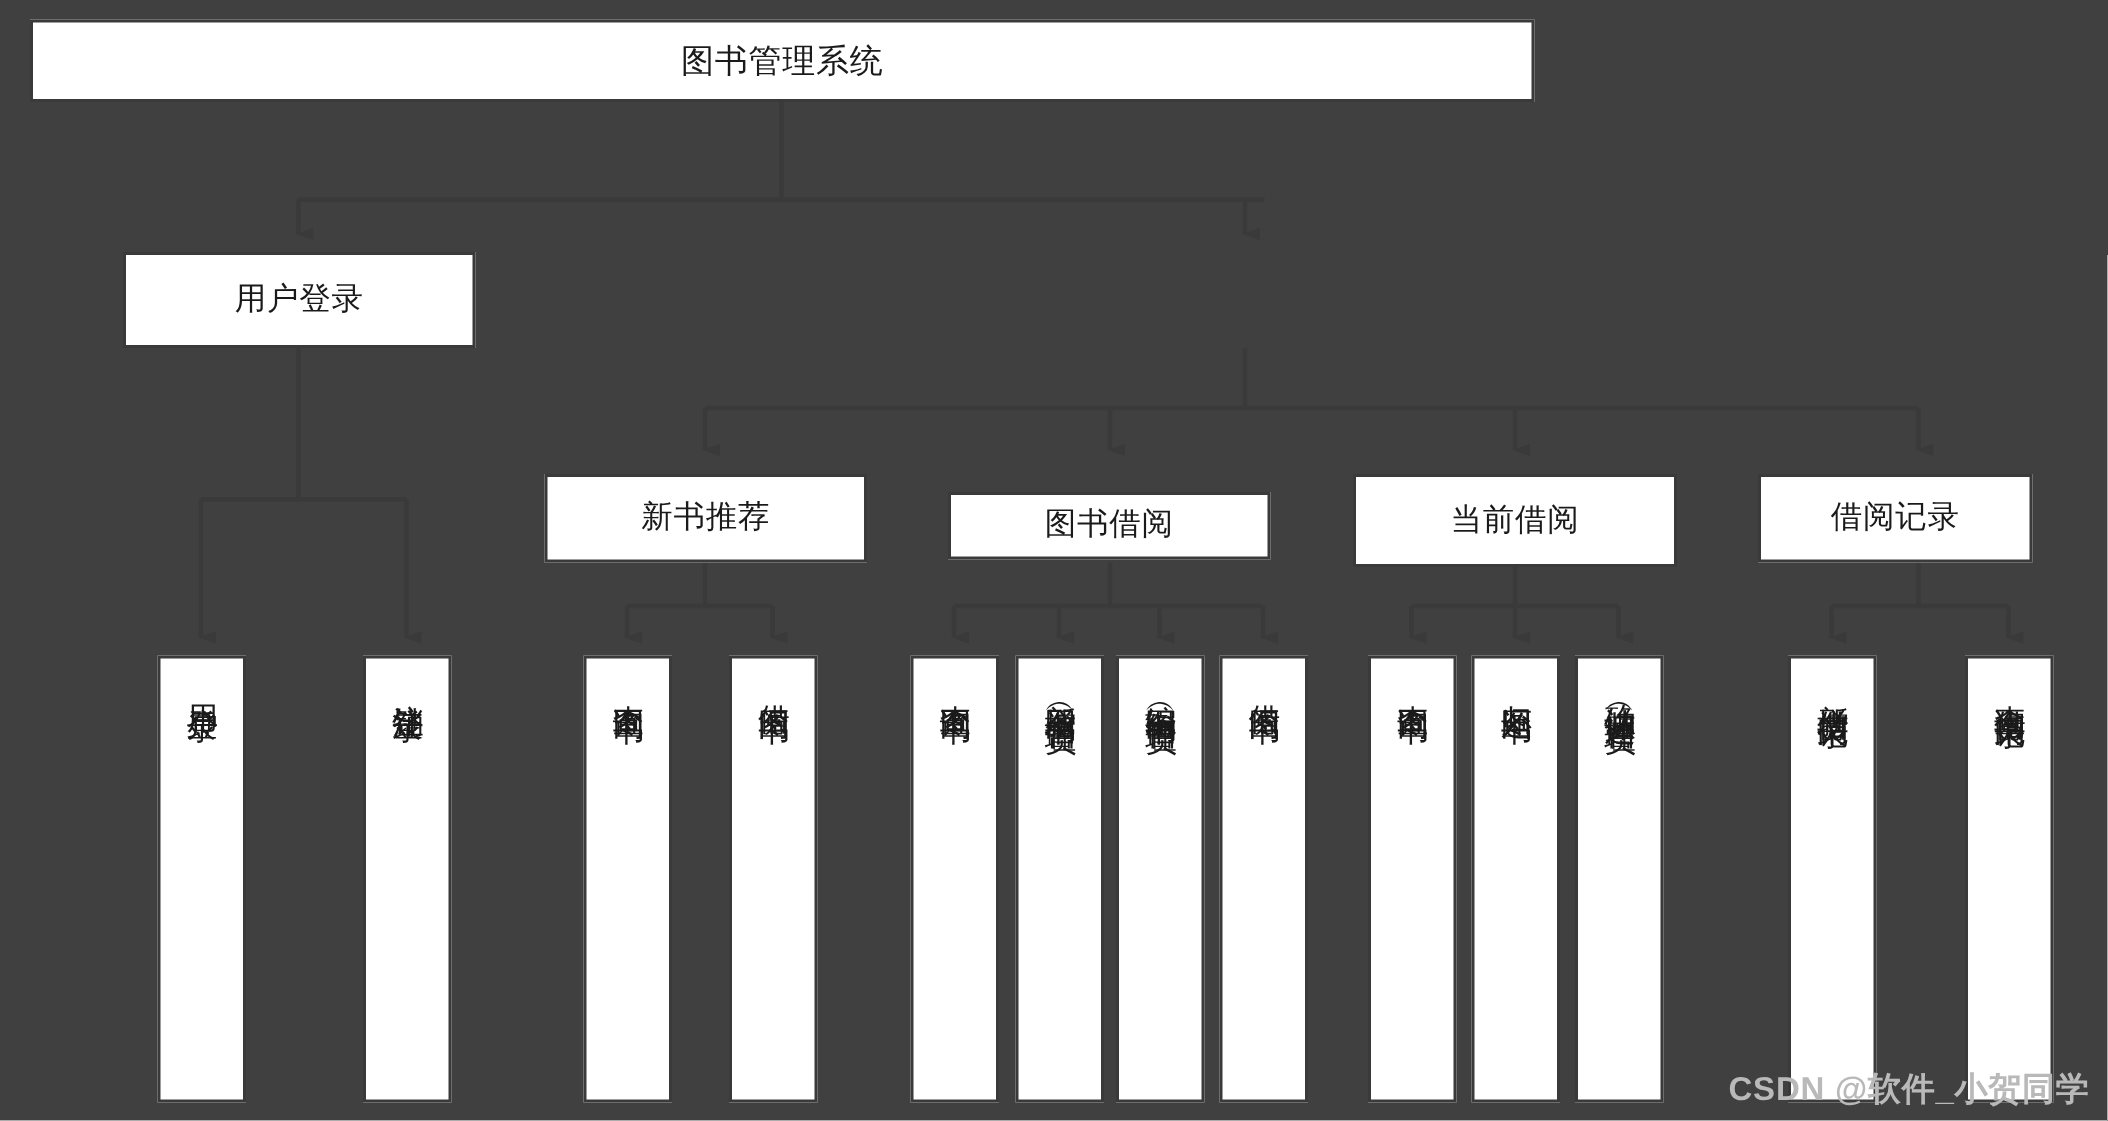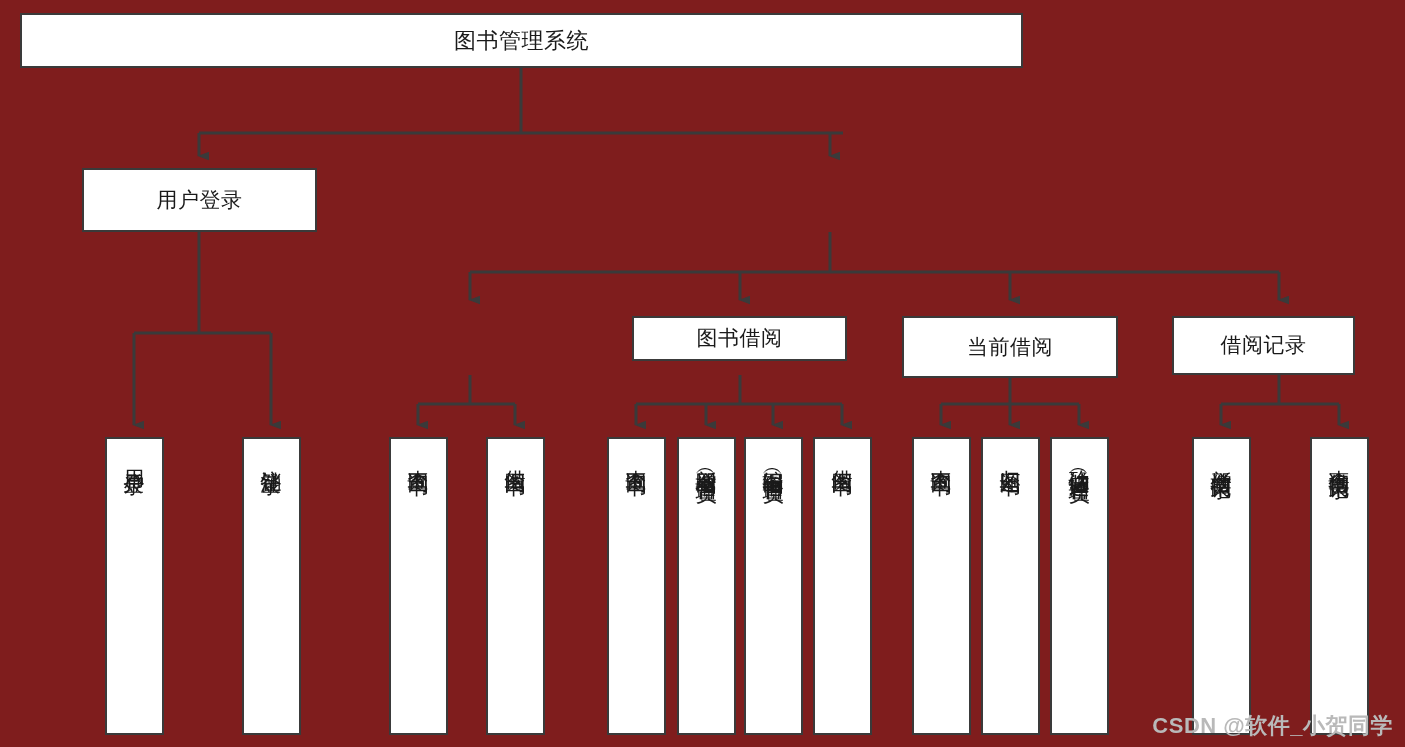--- a/index.html
+++ b/index.html
@@ -8,21 +8,21 @@
     padding: 0;
     background: #ffffff;
   }
   body {
     font-family: "Liberation Sans", "DejaVu Sans", sans-serif;
   }
   #diagram-canvas {
     position: relative;
     width: 1405px;
     height: 747px;
-    background: #7f1d1d;
+    background: #404040;
     overflow: hidden;
   }
   #edge-layer {
     position: absolute;
     left: 0;
     top: 0;
     width: 1405px;
     height: 747px;
     pointer-events: none;
   }
@@ -132,21 +132,24 @@
   </svg>
 
   <div class="node horizontal root" style="left:20px; top:13px; width:1003px; height:55px;">
     <span class="node-label">图书管理系统</span>
   </div>
 
   <div class="node horizontal" style="left:82px; top:168px; width:235px; height:64px;">
     <span class="node-label">用户登录</span>
   </div>
 
-  <div class="node horizontal" style="left:632px; top:316px; width:215px; height:45px;">
+  <div class="node horizontal" style="left:363px; top:316px; width:215px; height:59px;">
+    <span class="node-label">新书推荐</span>
+  </div>
+  <div class="node horizontal" style="left:632px; top:328px; width:215px; height:45px;">
     <span class="node-label">图书借阅</span>
   </div>
   <div class="node horizontal" style="left:902px; top:316px; width:216px; height:62px;">
     <span class="node-label">当前借阅</span>
   </div>
   <div class="node horizontal" style="left:1172px; top:316px; width:183px; height:59px;">
     <span class="node-label">借阅记录</span>
   </div>
 
   <div class="node vertical" style="left:105px; top:437px; width:59px; height:298px;">

